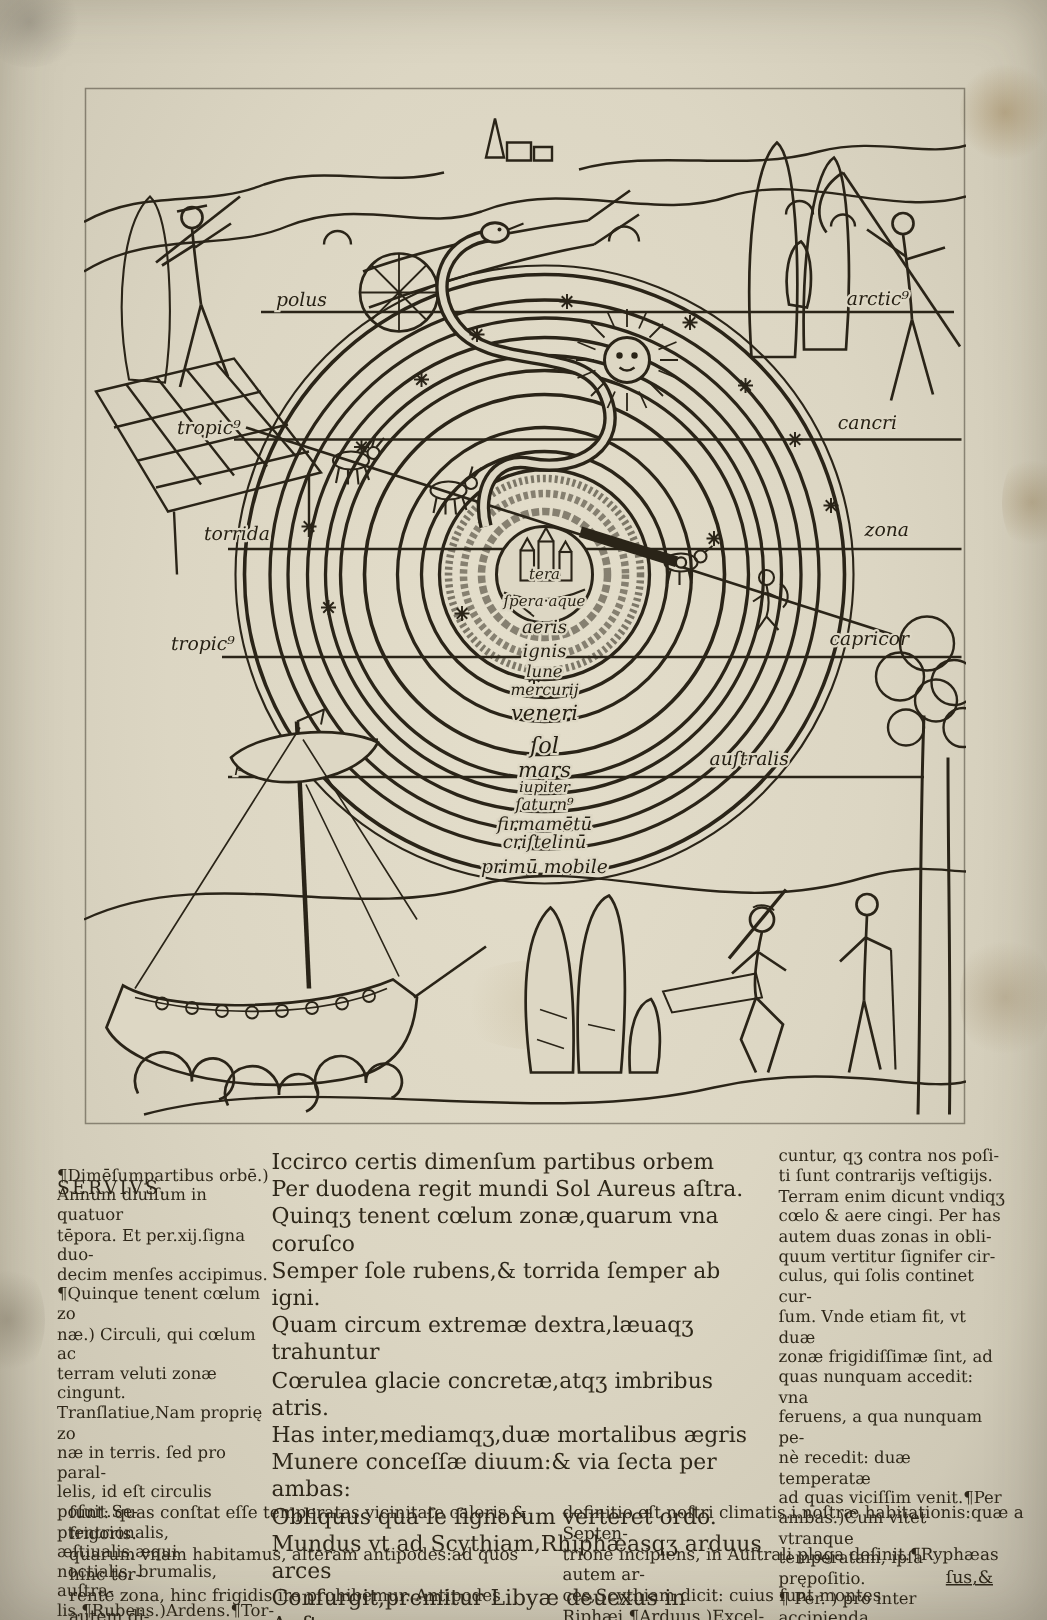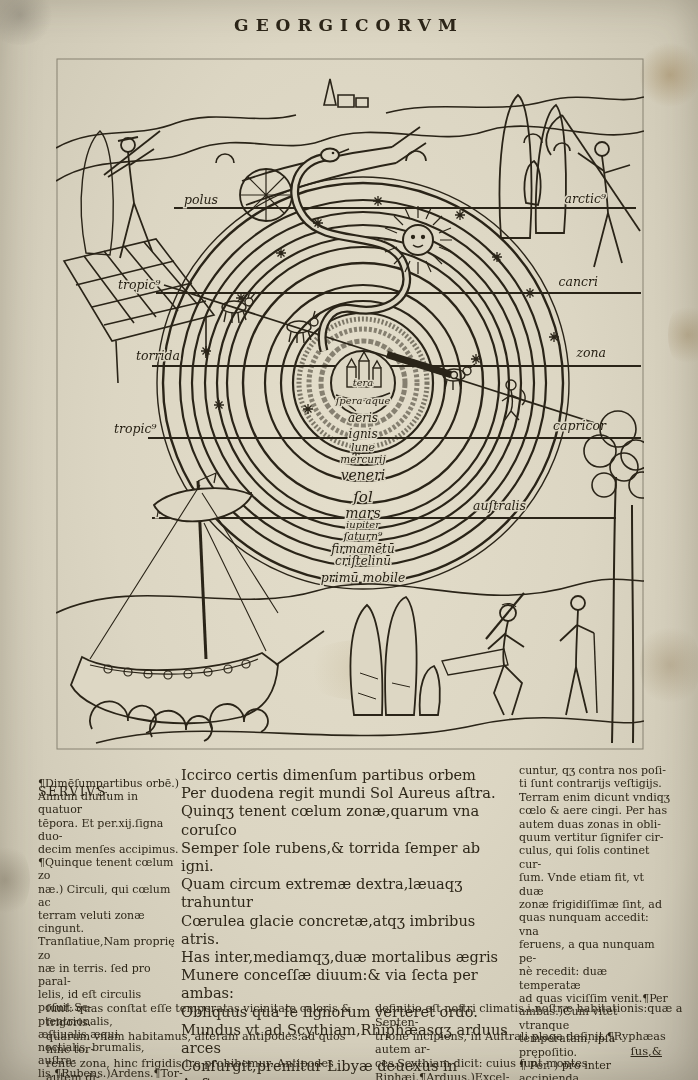--- a/index.html
+++ b/index.html
@@ -29,21 +29,20 @@
 
 <div class="page">
 
   <div class="stain" style="left:640px;top:40px;width:60px;height:70px;background:radial-gradient(circle,rgba(130,95,40,.35),rgba(130,95,40,0) 70%);"></div>
   <div class="stain" style="left:668px;top:300px;width:40px;height:70px;background:radial-gradient(circle,rgba(120,90,40,.28),rgba(120,90,40,0) 70%);"></div>
   <div class="stain" style="left:640px;top:620px;width:60px;height:90px;background:radial-gradient(circle,rgba(115,88,45,.25),rgba(115,88,45,0) 70%);"></div>
   <div class="stain" style="left:-20px;top:840px;width:50px;height:80px;background:radial-gradient(circle,rgba(90,80,60,.3),rgba(90,80,60,0) 70%);"></div>
   <div class="stain" style="left:-15px;top:-15px;width:70px;height:60px;background:radial-gradient(circle,rgba(100,95,85,.35),rgba(100,95,85,0) 70%);"></div>
   <div class="stain" style="left:300px;top:640px;width:120px;height:60px;background:radial-gradient(circle,rgba(140,110,50,.12),rgba(140,110,50,0) 70%);"></div>
 
-  <div class="header">GEORGICORVM</div>
 
   <svg class="woodcut" viewBox="0 0 588 700">
     <rect class="st" x="1" y="6" width="586" height="690" stroke-width="1" opacity=".45"></rect>
 
     <g class="st" stroke-width="1.6">
       <path d="M0,128 C45,100 95,115 135,98 C185,78 225,102 265,88 C320,66 380,95 430,78 C480,62 540,92 588,78"></path>
       <path d="M0,95 C40,72 80,86 120,70 C160,56 200,72 240,62"></path>
       <path d="M330,60 C380,46 440,62 490,48 C530,38 560,52 588,44"></path>
       <path d="M268,52 l6,-26 l6,26 z"></path>
         <path d="M282,54 h16 v-12 h-16 z"></path>

